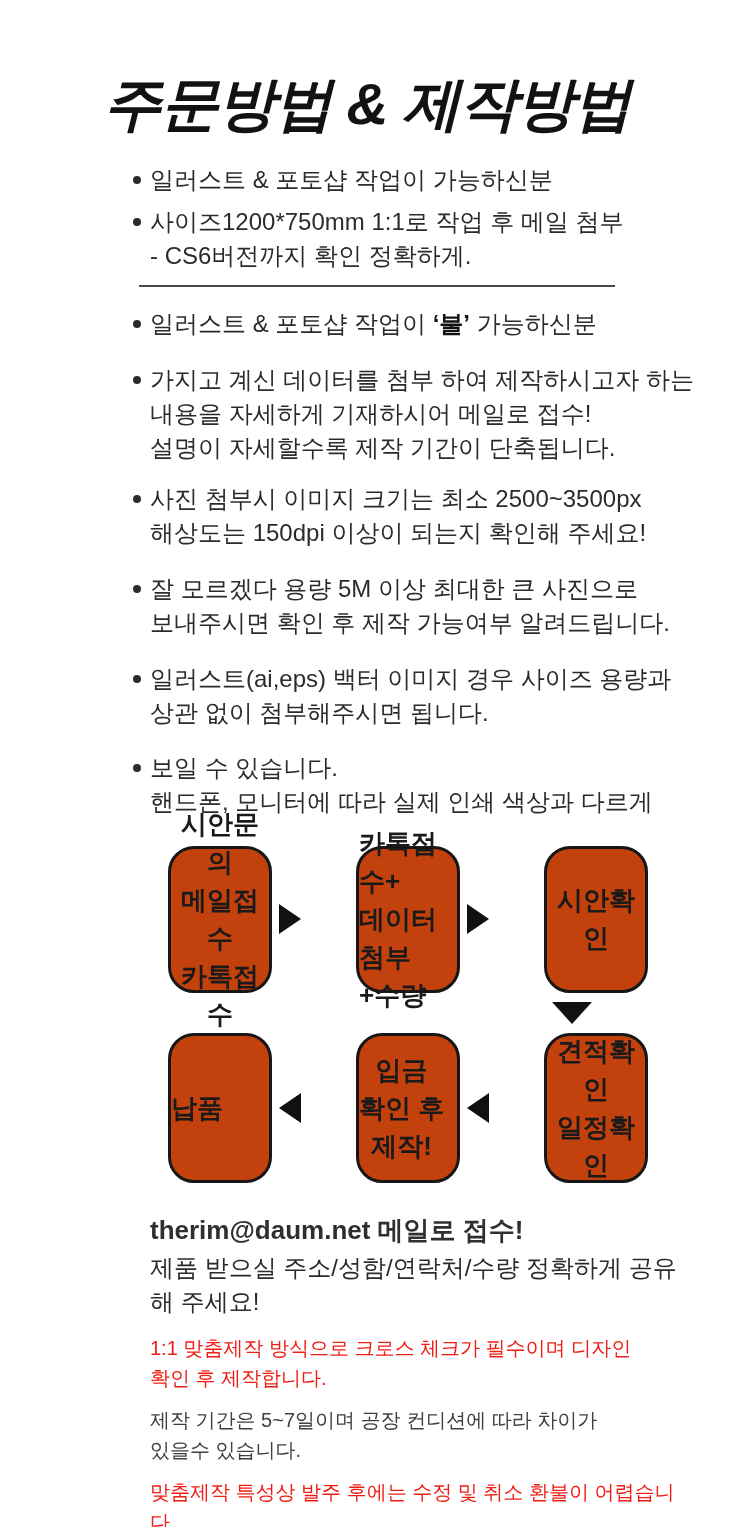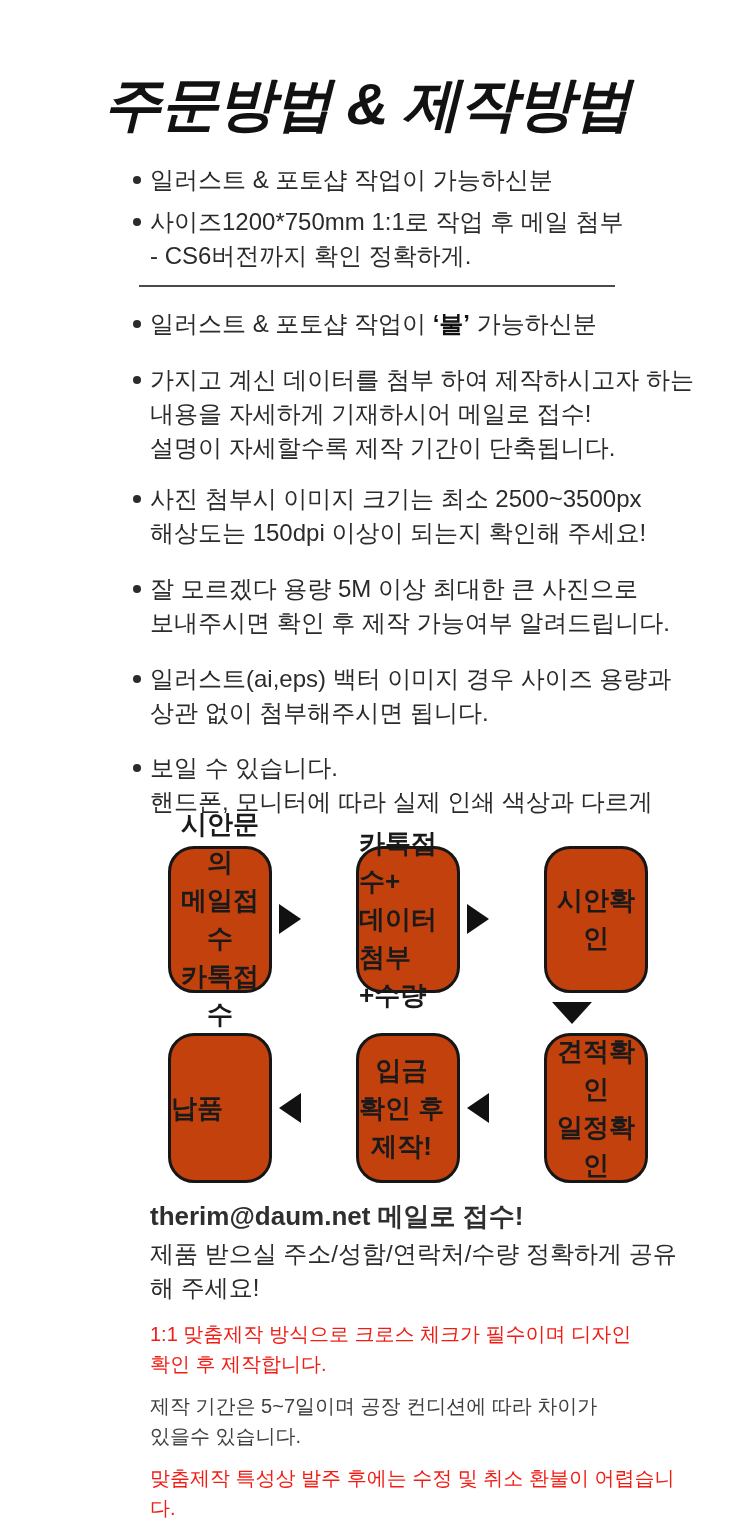--- a/index.html
+++ b/index.html
@@ -73,21 +73,21 @@
   .fcell {
     display:flex;
     align-items:center;
     justify-content:center;
   }
   .tri-right { width:0; height:0; border-top:15px solid transparent; border-bottom:15px solid transparent; border-left:22px solid #111; }
   .tri-left  { width:0; height:0; border-top:15px solid transparent; border-bottom:15px solid transparent; border-right:22px solid #111; }
   .tri-down  { width:0; height:0; border-left:20px solid transparent; border-right:20px solid transparent; border-top:22px solid #111; }
 
   
-  .contact { margin-top:16px; padding-left:17px; }
+  .contact { margin-top:30px; padding-left:17px; }
   .contact-email { font-size:26px; font-weight:700; line-height:34px; color:#2f2f2f; }
   .contact-share { margin-top:4px; font-size:24px; line-height:34px; color:#2b2b2b; }
   .notices { padding-left:17px; }
   .notice { margin-top:12px; font-size:20px; line-height:30px; }
   .notice:first-child { margin-top:14px; }
 </style>
 </head>
 <body>
 
 <div class="page">

